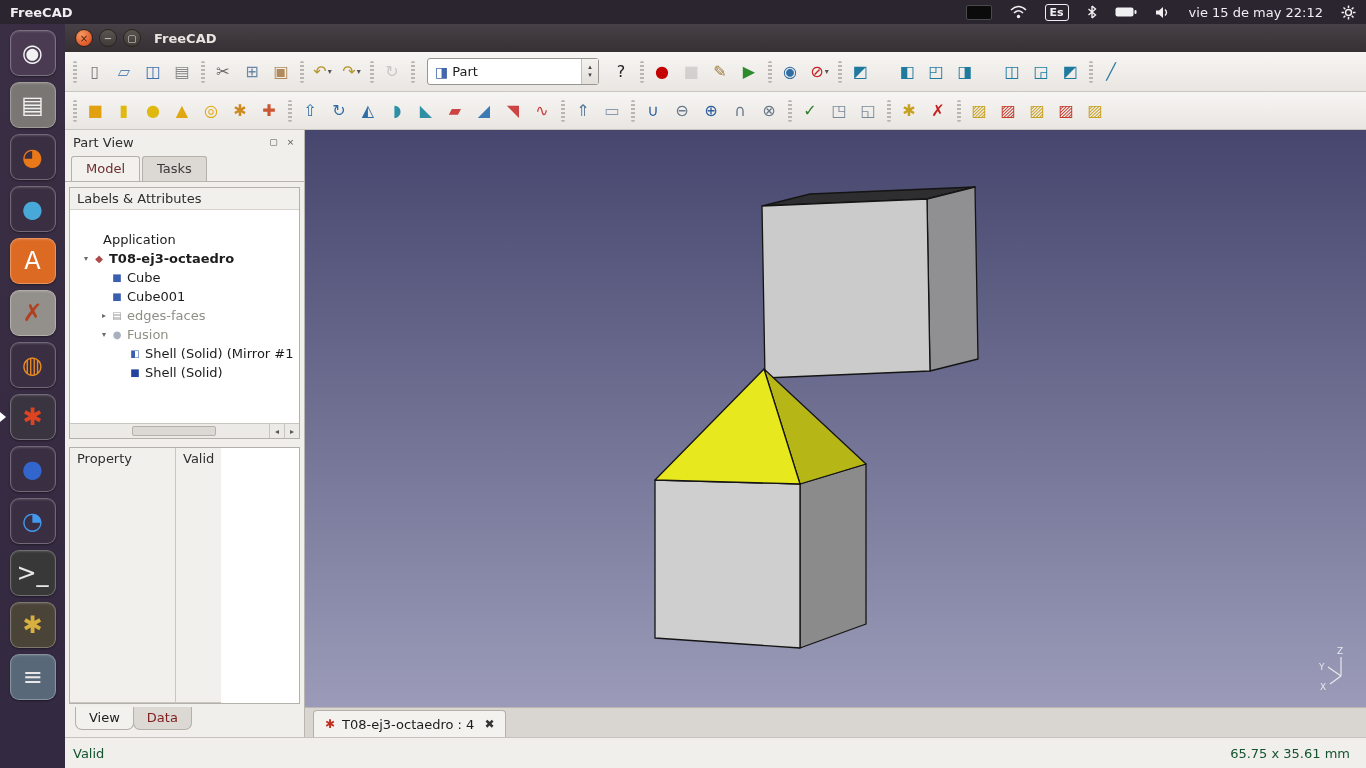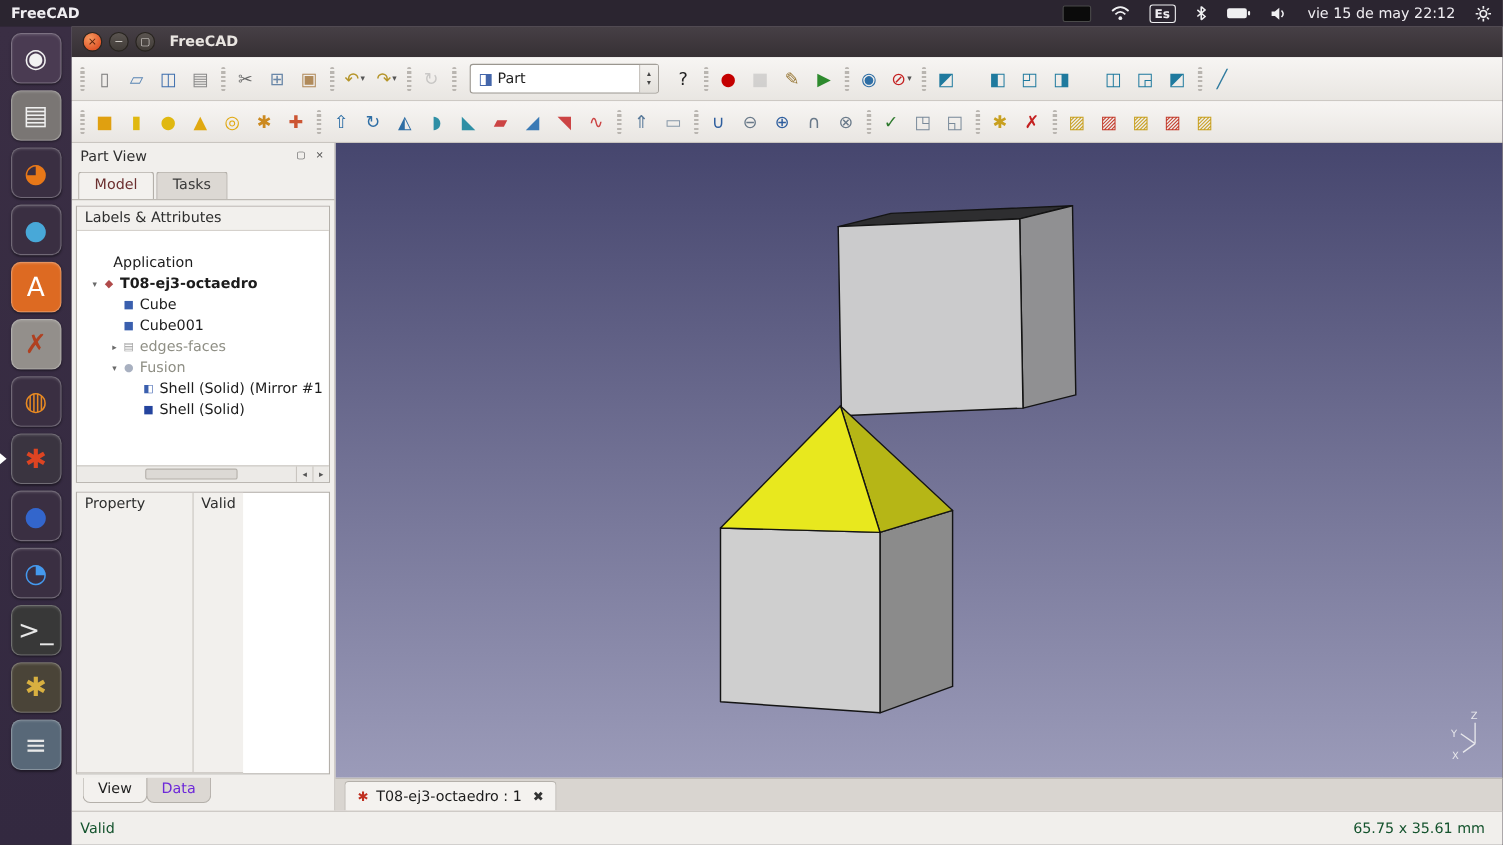--- a/index.html
+++ b/index.html
@@ -75,21 +75,21 @@
   .hscroll { height:15px; flex:0 0 15px; border-top:1px solid #c9c5c0; background:#eceae7; display:flex; align-items:stretch; }
   .hs-track { flex:1; position:relative; }
   .hs-thumb { position:absolute; left:62px; width:84px; top:2px; bottom:2px; background:#dcd9d5; border:1px solid #b4b0aa; border-radius:2px; }
   .hs-btn { width:15px; display:flex; align-items:center; justify-content:center; font-size:8px; color:#555; border-left:1px solid #c9c5c0; }
   .prop-card { margin:5px 4px 3px; flex:1; background:#ffffff; border:1px solid #b4b0aa; display:flex; flex-direction:row; min-height:0; }
   .prop-head { display:flex; background:#f2f0ed; border-bottom:1px solid #c9c5c0; flex:0 0 auto; }
   .prop-cell { padding:3px 7px; color:#2e2e2e; }
   .prop-cell:first-child { width:106px; border-right:1px solid #c9c5c0; }
   .prop-body { flex:1; }
   .cv-bottom-tabs { height:30px; flex:0 0 30px; display:flex; align-items:flex-start; padding:0 10px; }
-  .cv-btab { padding:3px 13px 4px; background:#dcd8d3; border:1px solid #b4b0aa; border-top:none; border-radius:0 0 7px 7px; color:#6d28d9; margin-right:-1px; }
+  .cv-btab { padding:3px 13px 4px; background:#dcd8d3; border:1px solid #b4b0aa; border-top:none; border-radius:0 0 7px 7px; color:#7f1d1d; margin-right:-1px; }
   .cv-btab[data-active="true"] { background:#f3f1ee; color:#1c1c1c; z-index:2; position:relative; }
 
   
   .rightcol { flex:1; display:flex; flex-direction:column; min-width:0; }
   .viewport { flex:1; position:relative; min-height:0; }
   .viewport svg { display:block; width:100%; height:100%; }
   .doc-tabstrip { height:30px; flex:0 0 30px; background:#d9d5d0; border-top:1px solid #b9b5b0; display:flex; align-items:flex-end; padding-left:8px; }
   .doc-tab { display:flex; align-items:center; gap:7px; background:#f4f2ef; border:1px solid #b4b0aa; border-bottom:none; border-radius:4px 4px 0 0; padding:0 11px; height:27px; color:#1c1c1c; }
   .doc-tab-icon { color:#c03020; font-size:12px; }
   .doc-tab-close { color:#333; font-size:12px; margin-left:3px; font-weight:bold; }
@@ -669,21 +669,21 @@
               <line x1="1036" y1="546" x2="1025" y2="554" stroke="#e8e8ec" stroke-width="1.2"></line>
               <text x="1032" y="524" data-name="axis-z-label" fill="#e8e8ec">Z</text>
               <text x="1014" y="540" data-name="axis-y-label" fill="#e8e8ec">Y</text>
               <text x="1015" y="560" data-name="axis-x-label" fill="#e8e8ec">X</text>
             </g>
           </svg>
         </div>
         <div class="doc-tabstrip" data-name="document-tab-strip">
           <div class="doc-tab" data-name="document-tab">
             <span class="doc-tab-icon" data-name="freecad-document-icon">✱</span>
-            <span data-name="document-tab-label">T08-ej3-octaedro : 1</span>
+            <span data-name="document-tab-label">T08-ej3-octaedro : 4</span>
             <span class="doc-tab-close" data-name="close-document-icon">✖</span>
           </div>
         </div>
       </div>
     </div>
 
     <div class="statusbar" data-name="status-bar">
       <span data-name="status-message">Valid</span>
       <span data-name="dimension-readout">65.75 x 35.61 mm</span>
     </div>

